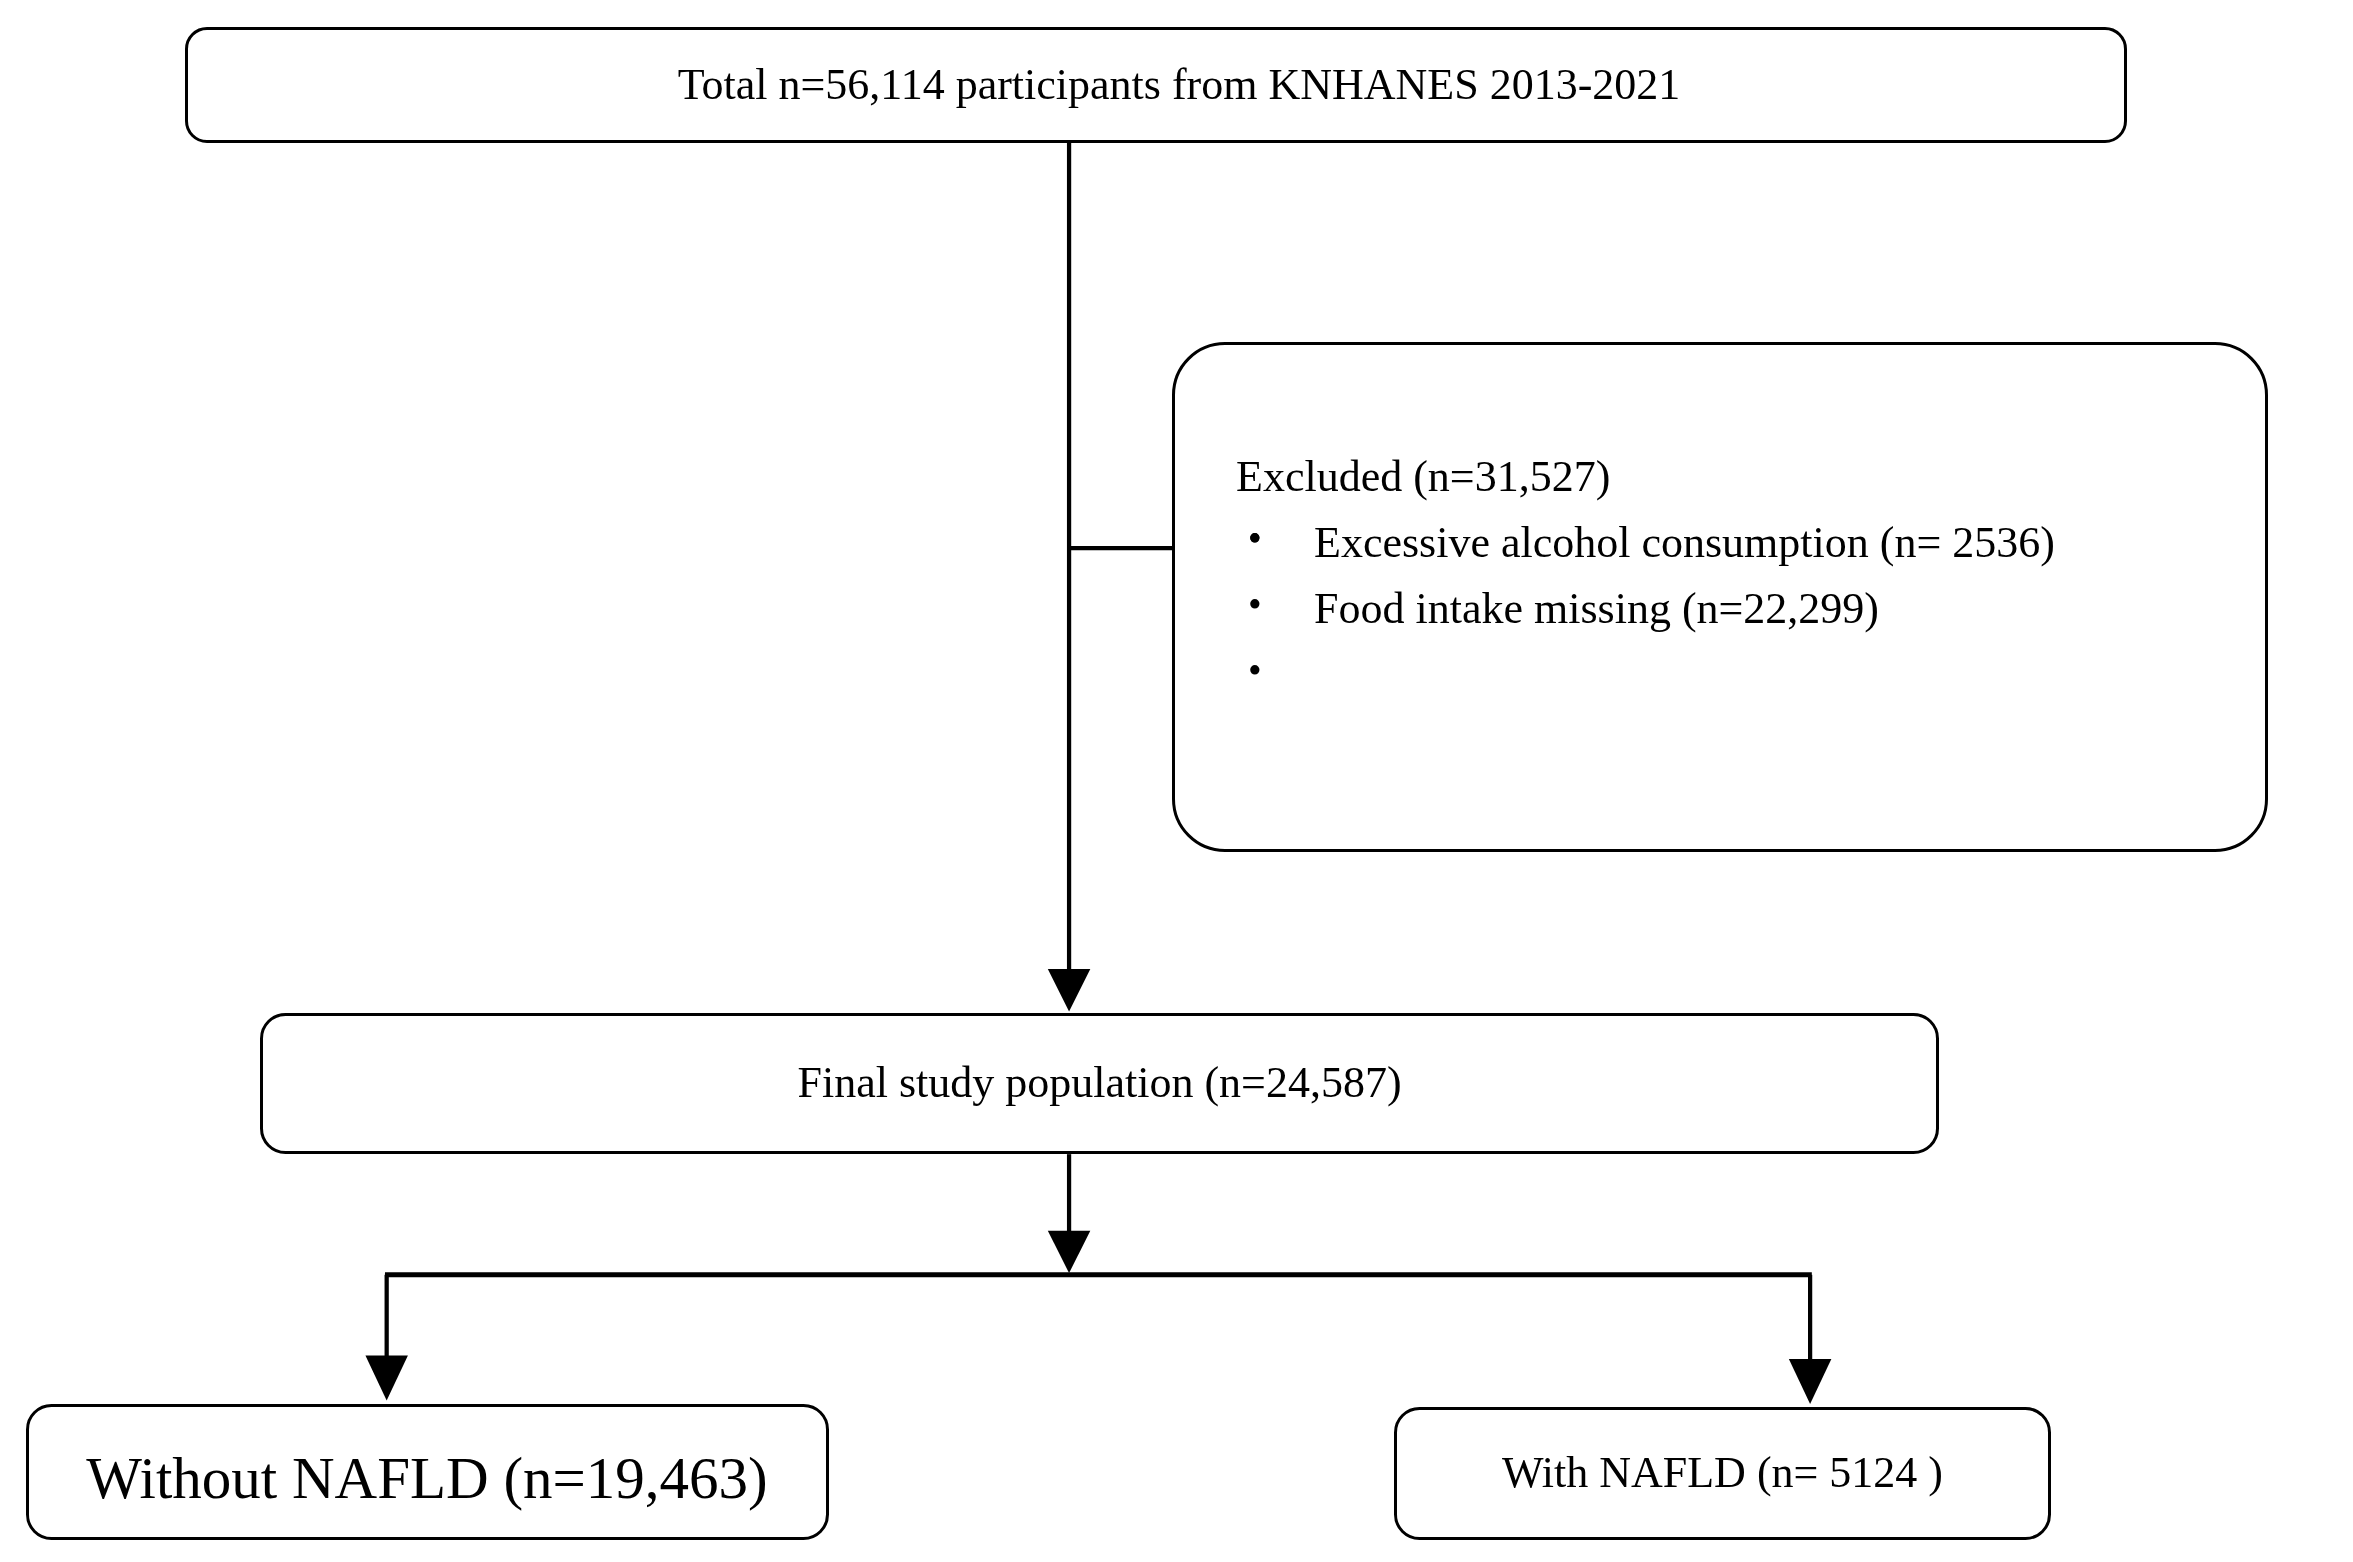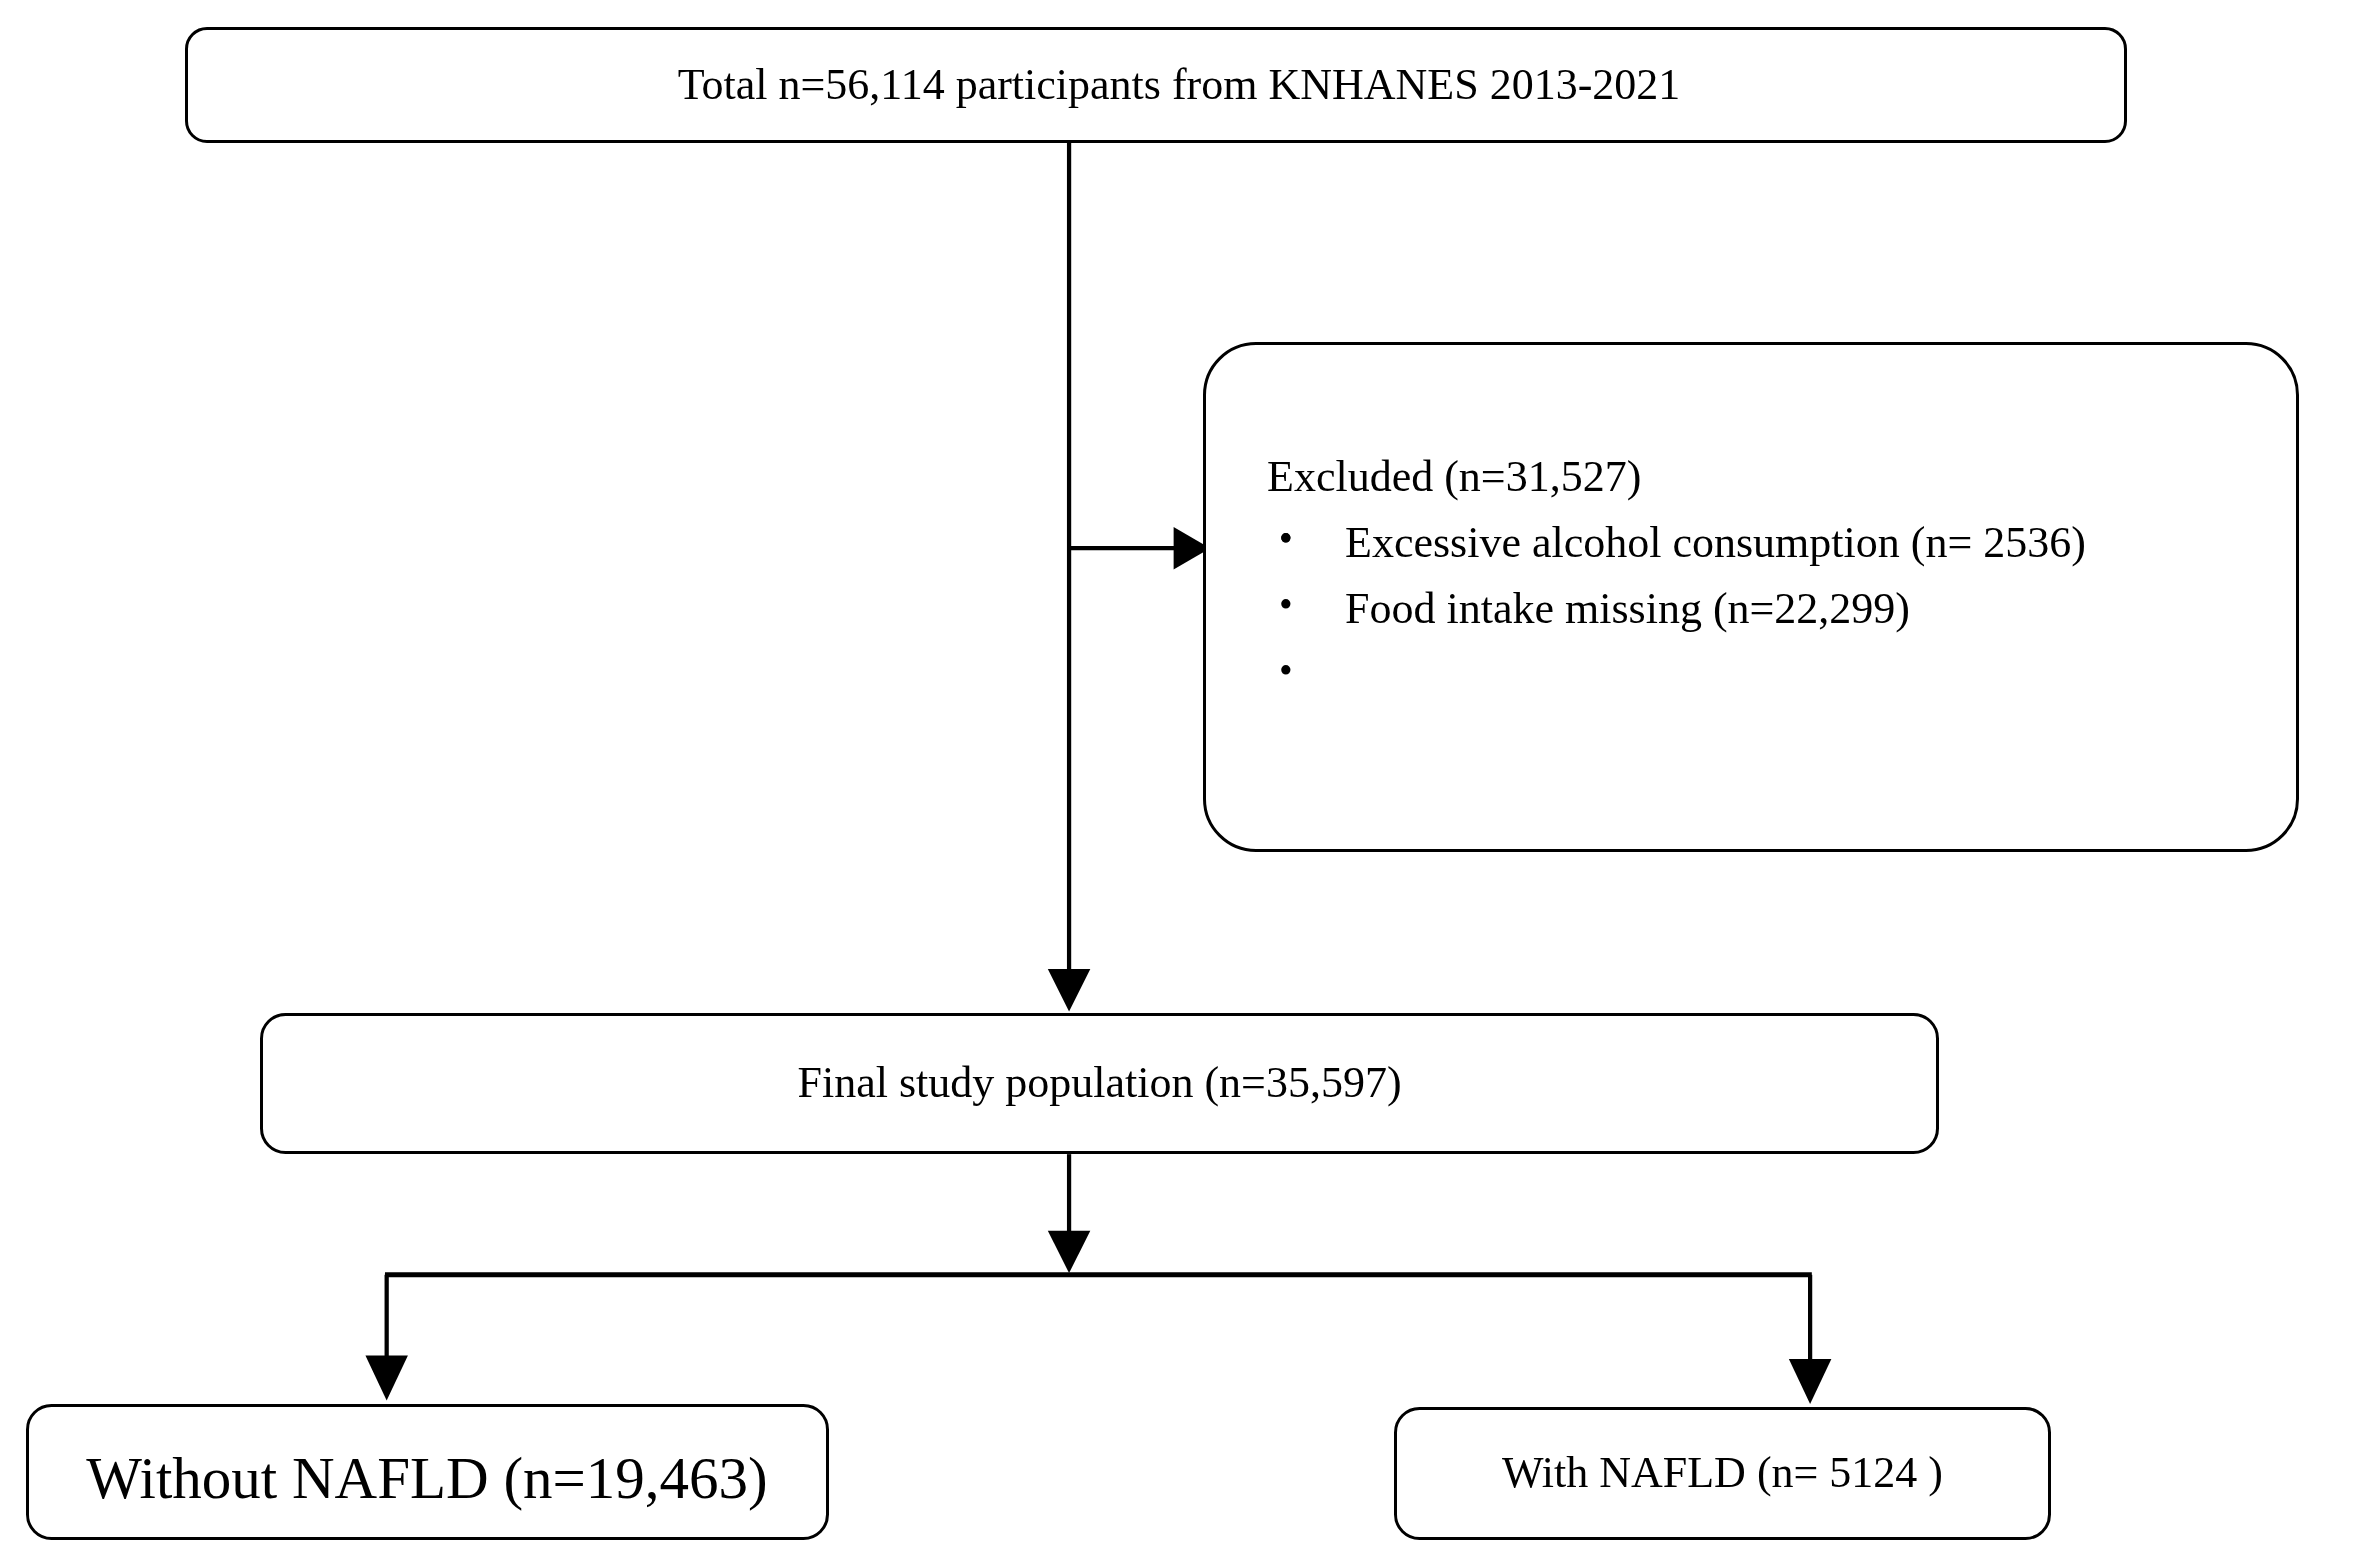--- a/index.html
+++ b/index.html
@@ -45,21 +45,21 @@
     top: 27px;
     width: 1942px;
     height: 116px;
     border-radius: 22px;
     padding-left: 46px;
   }
   #box-total .node-text { font-size: 44px; }
 
   
   #box-excluded {
-    left: 1203px;
+    left: 1172px;
     top: 342px;
     width: 1096px;
     height: 510px;
     border-radius: 53px;
     display: block;
     padding: 4px;
   }
   #excluded-inner {
     position: absolute;
     left: 61px;
@@ -183,21 +183,21 @@
           <span>Food intake missing (n=22,299)</span>
         </li>
         <li>
           <span class="bullet-marker">•</span>
         </li>
       </ul>
     </div>
   </div>
 
   <div class="node-box" id="box-final">
-    <span class="node-text">Final study population (n=35,597)</span>
+    <span class="node-text">Final study population (n=24,587)</span>
   </div>
 
   <div class="node-box" id="box-without">
     <span class="node-text">Without NAFLD (n=19,463)</span>
   </div>
 
   <div class="node-box" id="box-with">
     <span class="node-text">With NAFLD (n= 5124 )</span>
   </div>
 

